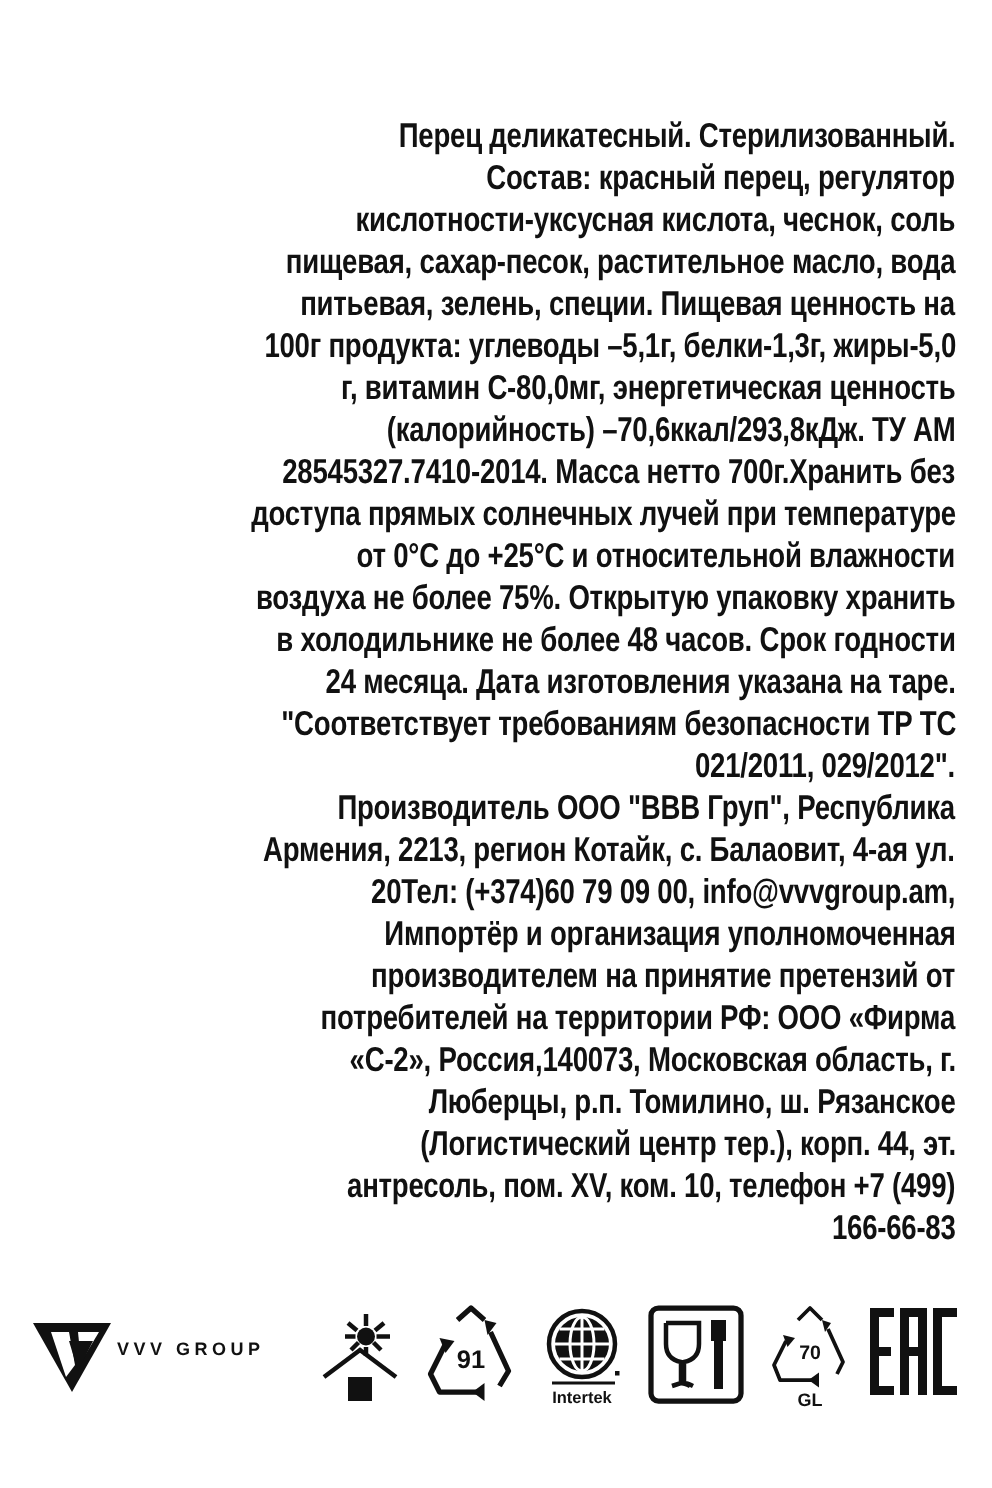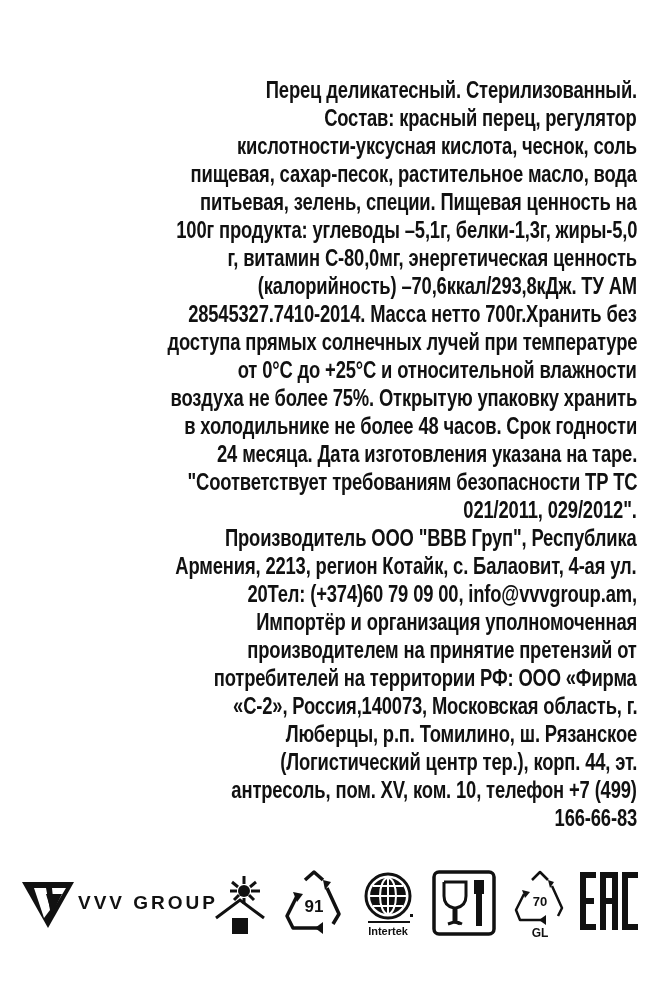--- a/index.html
+++ b/index.html
@@ -10,21 +10,21 @@
   .label-text {
     position:absolute; left:0; top:76px; width:661px;
   }
   .line {
     position:absolute; right:24px; height:28px; white-space:nowrap;
     font-weight:bold; font-size:23px; line-height:28px; letter-spacing:-0.2px;
     transform-origin:right center; transform:scaleX(0.80);
   }
   .icon { position:absolute; }
   .brand-text {
-    position:absolute; left:78px; top:892px; font-weight:bold; font-size:19px;
+    position:absolute; left:78px; top:892px; font-weight:bold; font-size:12px;
     letter-spacing:3px; color:#111;
   }
 </style>
 </head>
 <body>
 
 <div class="label-text">
   <div class="line" style="top:0px">Перец деликатесный. Стерилизованный.</div>
   <div class="line" style="top:28px">Состав: красный перец, регулятор</div>
   <div class="line" style="top:56px">кислотности-уксусная кислота, чеснок, соль</div>

